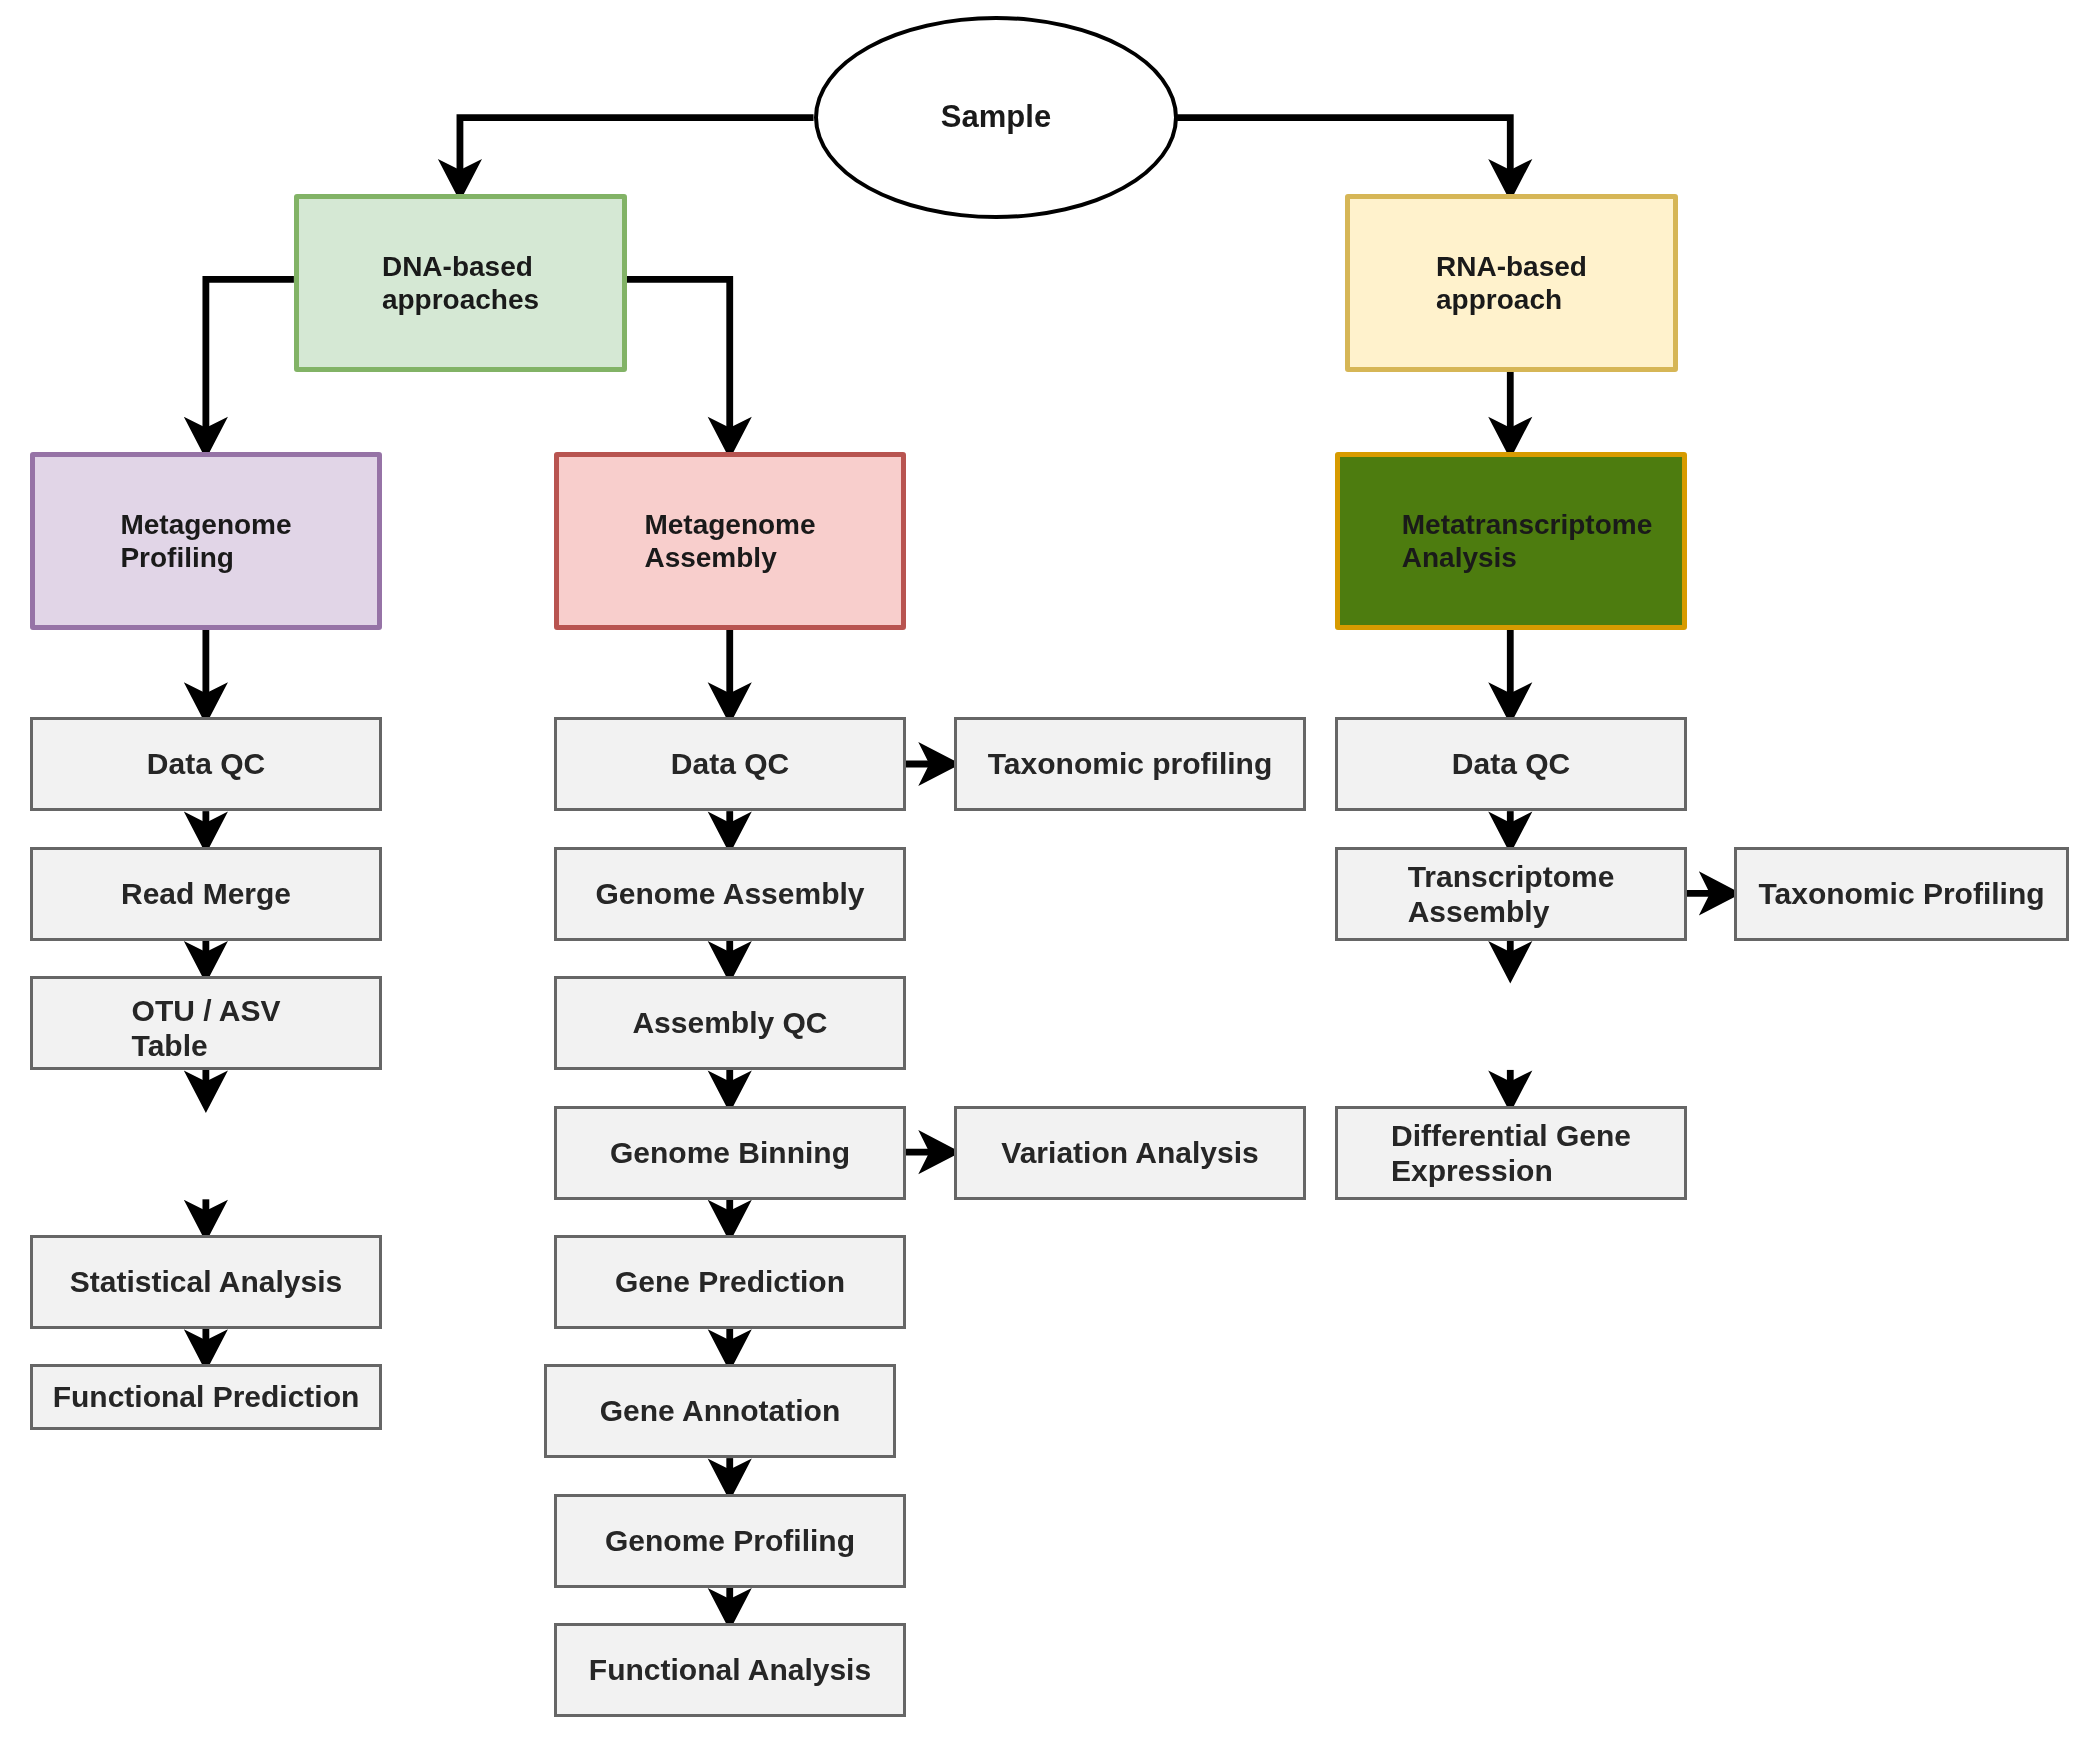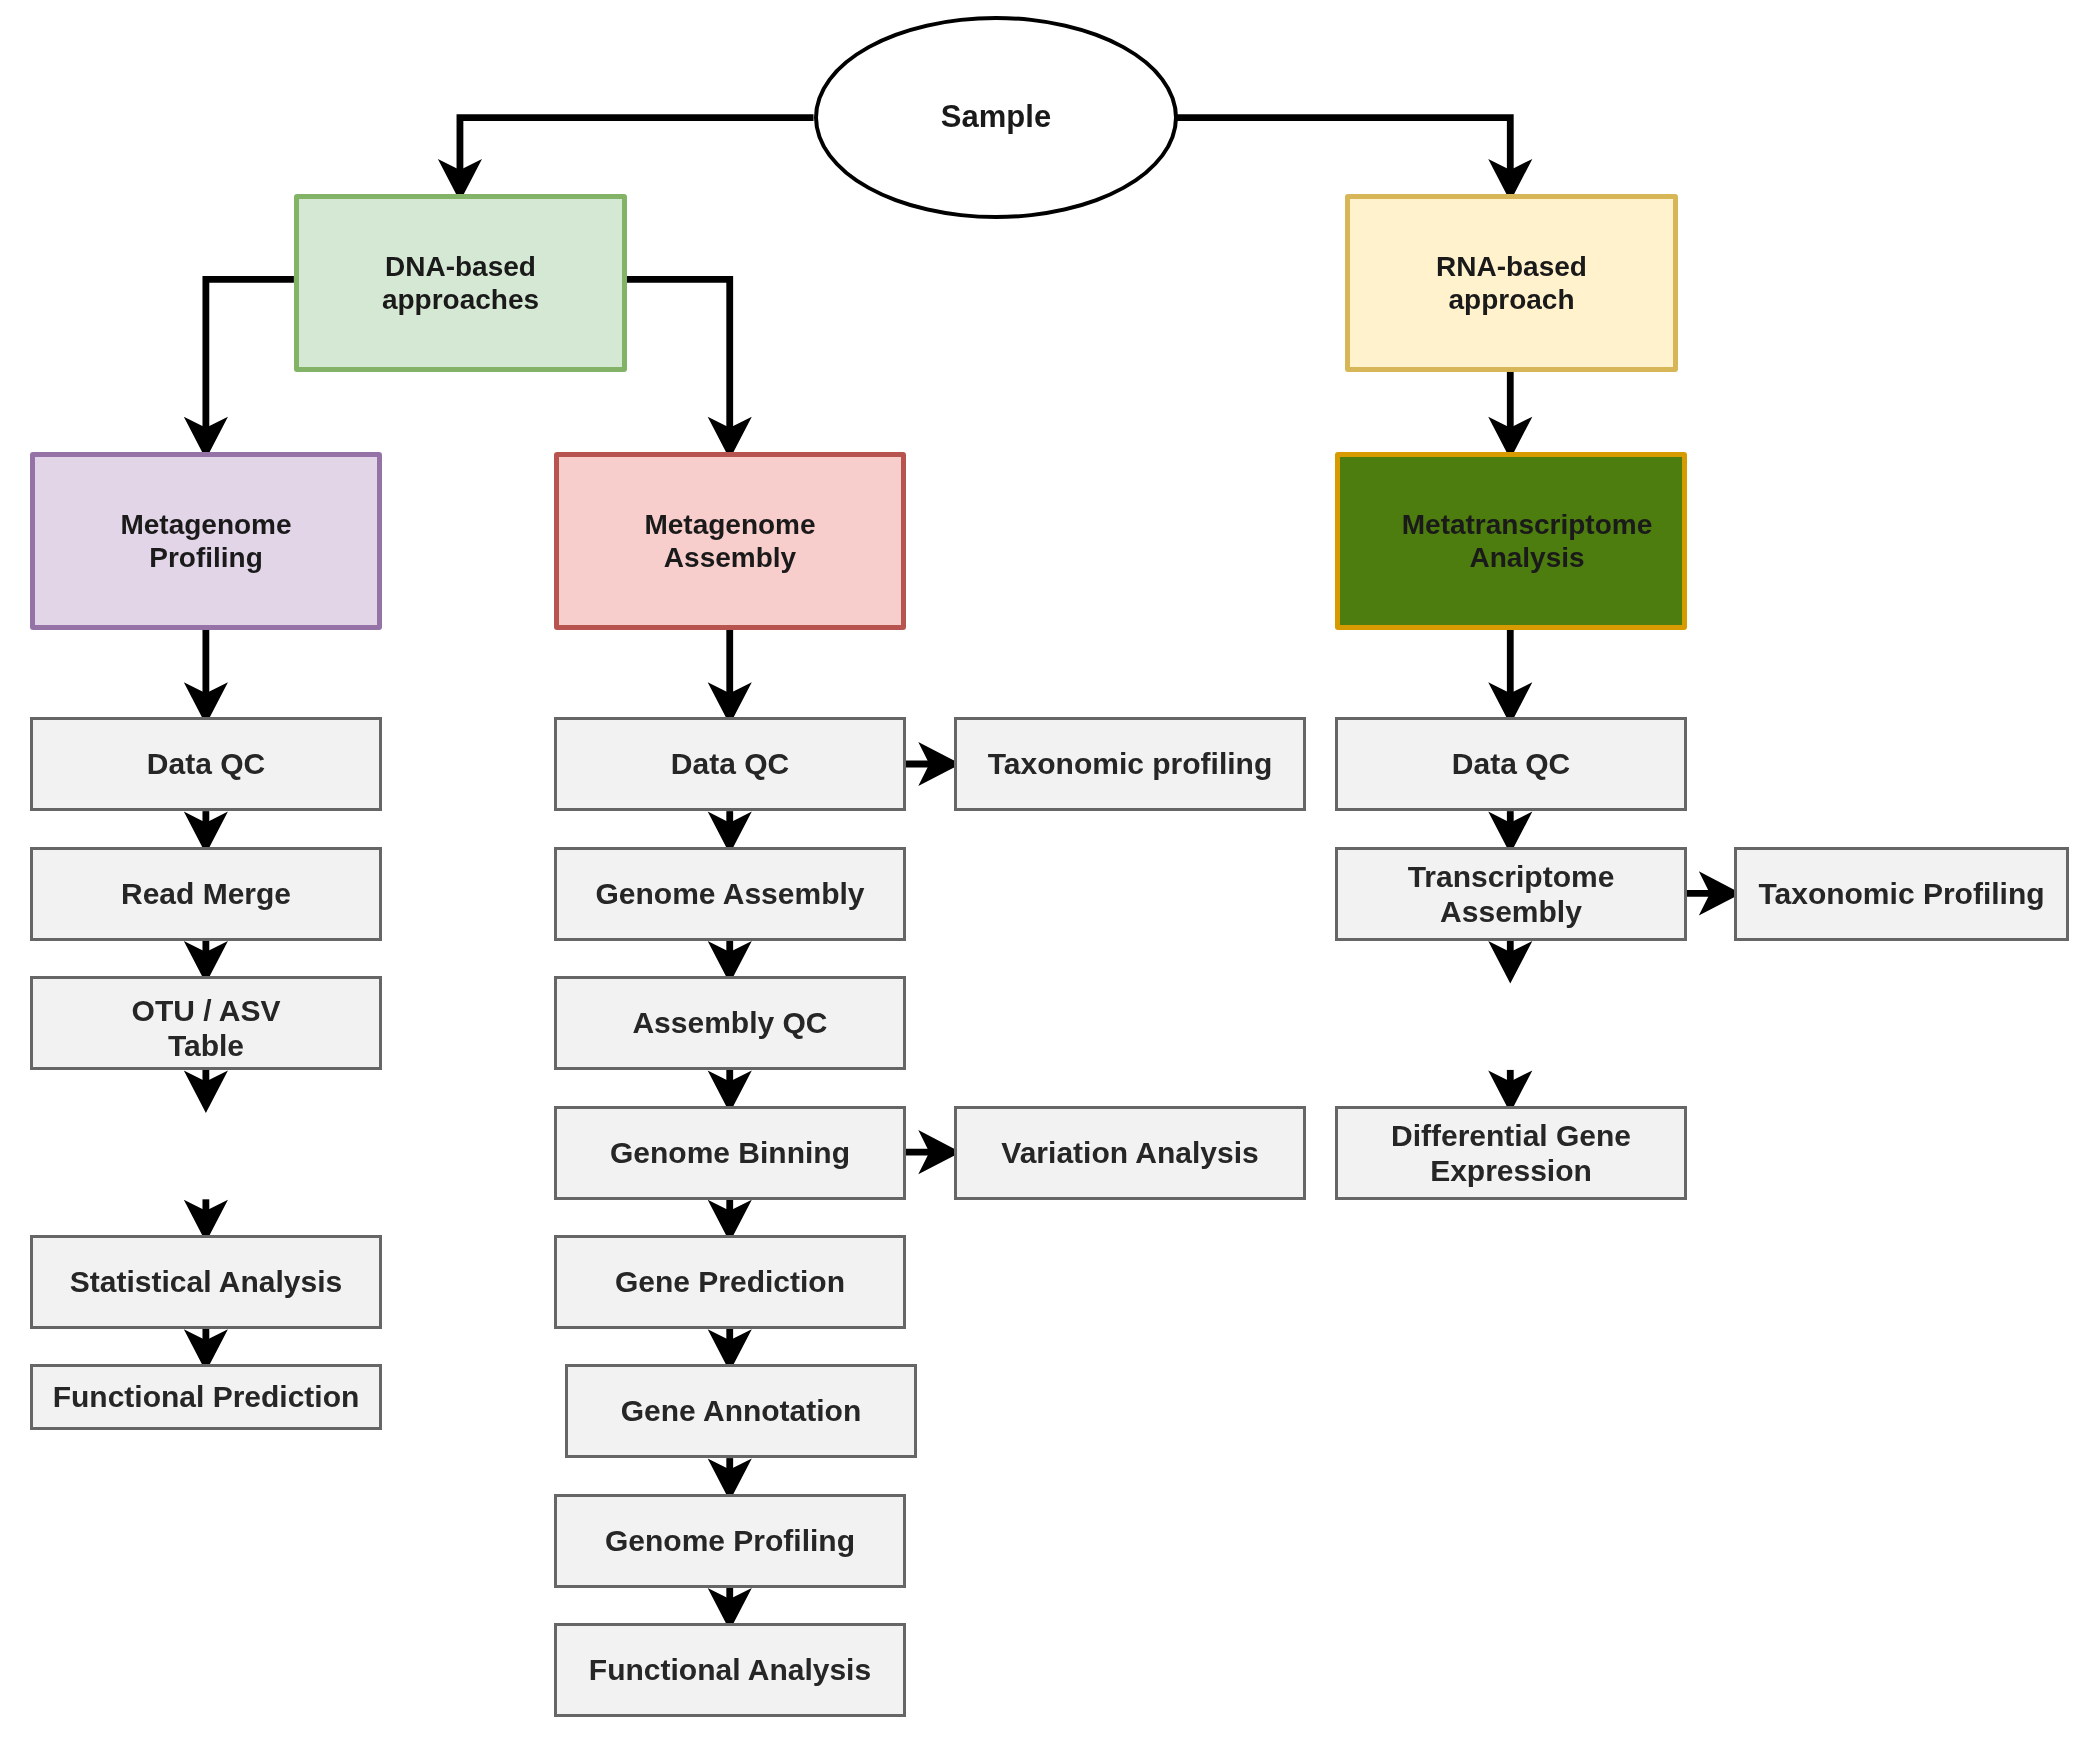--- a/index.html
+++ b/index.html
@@ -9,21 +9,21 @@
     width:2097px;height:1748px;
     background:#ffffff;
     overflow:hidden;
   }
   #wires{position:absolute;left:0;top:0;width:2097px;height:1748px;pointer-events:none;}
 
   .node{
     position:absolute;
     box-sizing:border-box;
     display:flex;align-items:center;justify-content:center;
-    text-align:center;
+    text-align:left;
     color:#1a1a1a;
     font-weight:bold;
     line-height:1.18;
     white-space:pre-line;
   }
 
   
   .ellipse{
     border:4.7px solid #000000;
     border-radius:50%;
@@ -125,21 +125,21 @@
   <div class="node step overflow" style="left:30px;top:976px;width:352px;height:94px;">OTU / ASV
 Table</div>
   <div class="node step" style="left:30px;top:1235px;width:352px;height:94px;">Statistical Analysis</div>
   <div class="node step" style="left:30px;top:1364px;width:352px;height:66px;">Functional Prediction</div>
 
   <div class="node step" style="left:554px;top:717px;width:352px;height:94px;">Data QC</div>
   <div class="node step" style="left:554px;top:847px;width:352px;height:94px;">Genome Assembly</div>
   <div class="node step" style="left:554px;top:976px;width:352px;height:94px;">Assembly QC</div>
   <div class="node step" style="left:554px;top:1106px;width:352px;height:94px;">Genome Binning</div>
   <div class="node step" style="left:554px;top:1235px;width:352px;height:94px;">Gene Prediction</div>
-  <div class="node step" style="left:565px;top:1364px;width:352px;height:94px;">Gene Annotation</div>
+  <div class="node step" style="left:544px;top:1364px;width:352px;height:94px;">Gene Annotation</div>
   <div class="node step" style="left:554px;top:1494px;width:352px;height:94px;">Genome Profiling</div>
   <div class="node step" style="left:554px;top:1623px;width:352px;height:94px;">Functional Analysis</div>
 
   <div class="node step" style="left:954px;top:717px;width:352px;height:94px;">Taxonomic profiling</div>
   <div class="node step" style="left:954px;top:1106px;width:352px;height:94px;">Variation Analysis</div>
 
   <div class="node step" style="left:1335px;top:717px;width:352px;height:94px;">Data QC</div>
   <div class="node step" style="left:1335px;top:847px;width:352px;height:94px;">Transcriptome
 Assembly</div>
   <div class="node step" style="left:1335px;top:1106px;width:352px;height:94px;">Differential Gene

